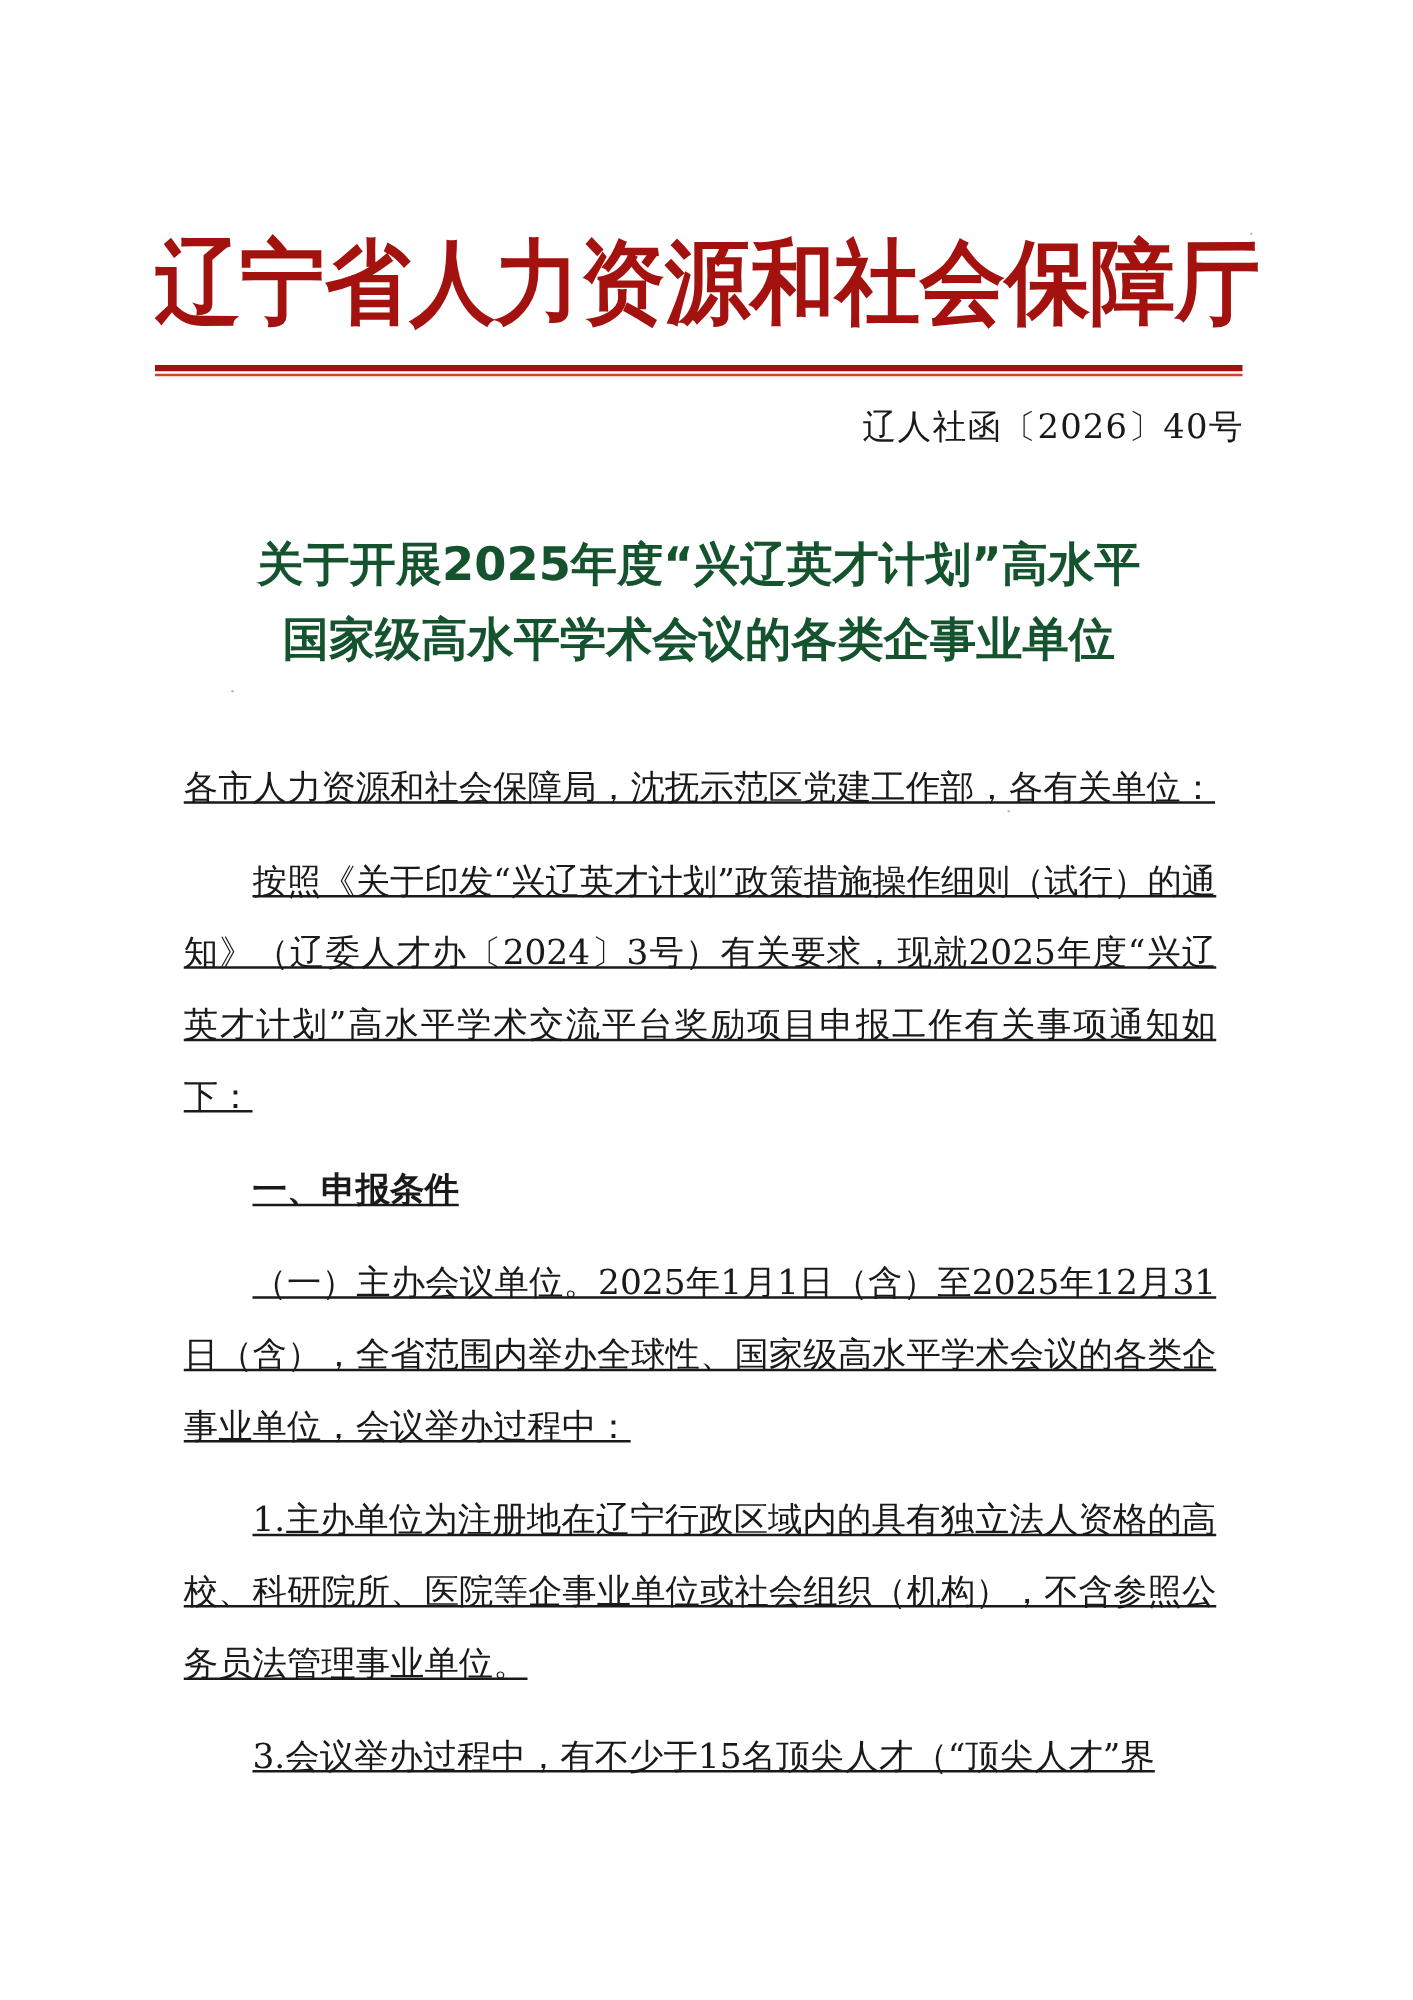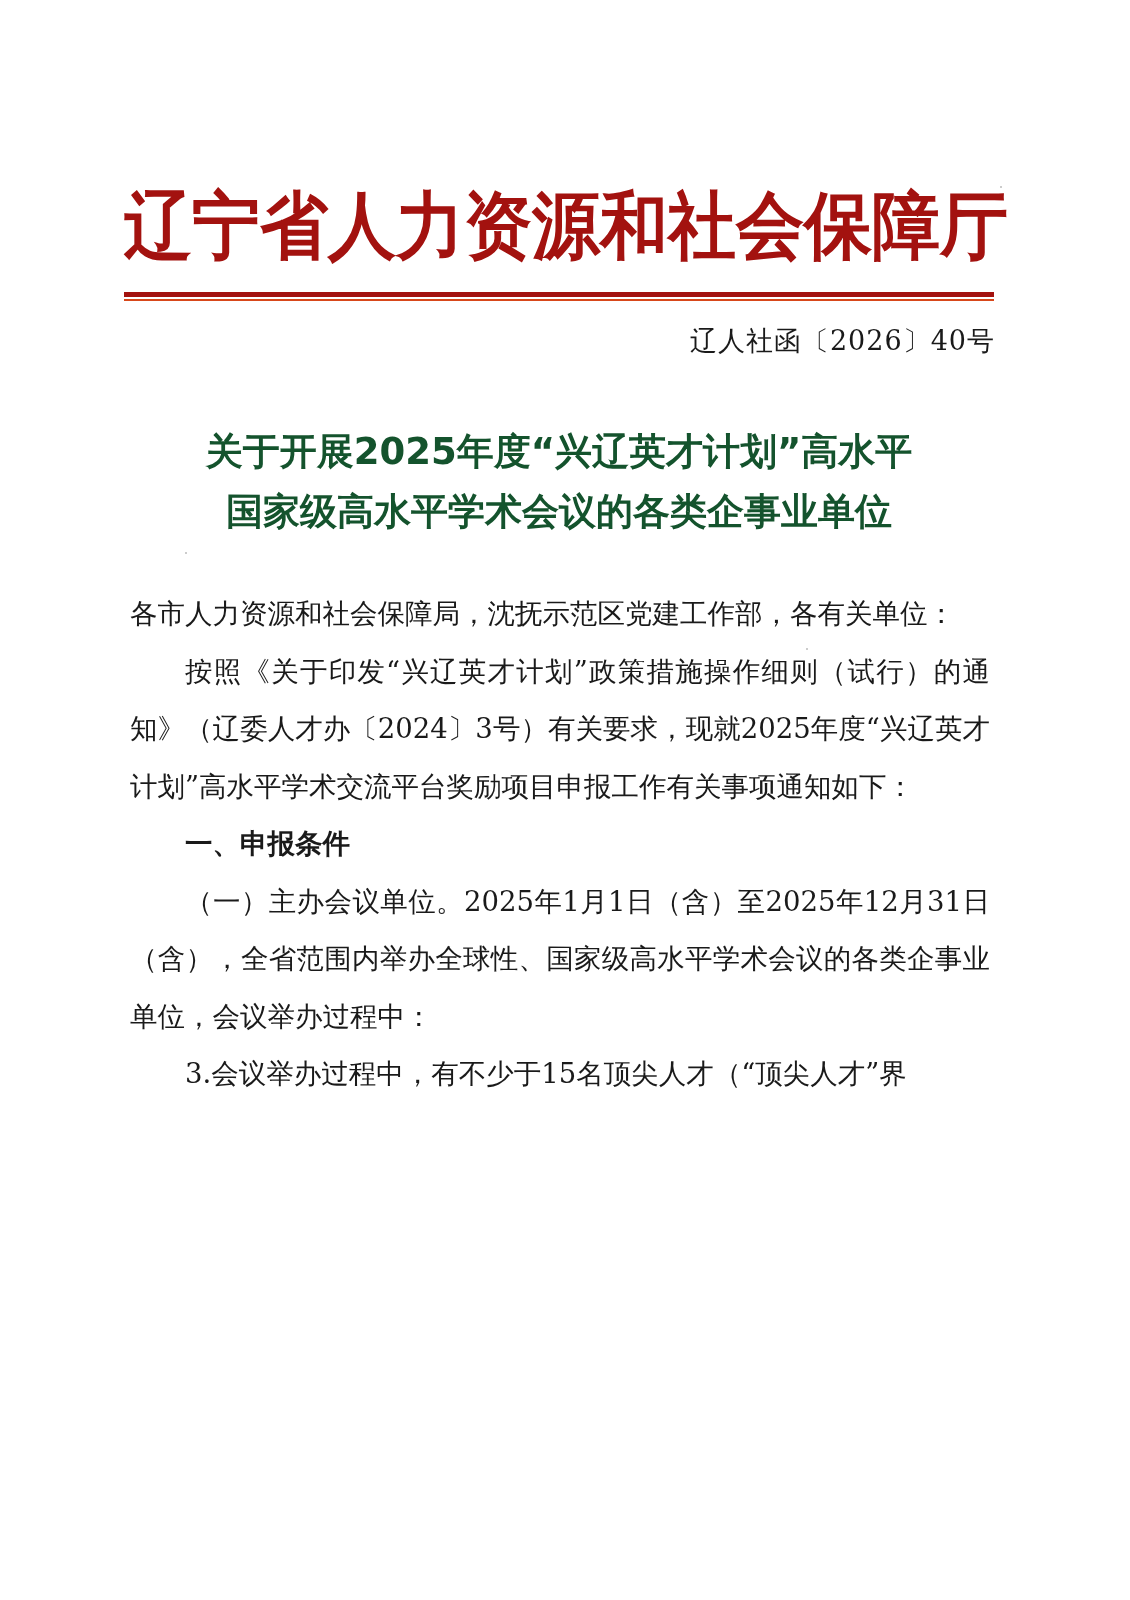--- a/index.html
+++ b/index.html
@@ -27,21 +27,21 @@
   .doc-title {
     position: absolute; left: 124px; top: 422px; width: 870px; text-align: center;
     font-family: "DejaVu Sans", "Liberation Sans", sans-serif; font-weight: bold;
     font-size: 37px; line-height: 60px; color: #14532d;
   }
 
   .body-text {
     position: absolute; left: 130px; top: 585px; width: 860px;
     font-size: 27.5px; line-height: 57.5px; text-align: justify; color: #1a1a1a;
   }
-  .body-text p { margin: 0; }
+  .body-text p { margin: 17px; text-decoration: underline; }
   .indent { text-indent: 2em; }
   .heading { font-family: "DejaVu Sans", "Liberation Sans", sans-serif; font-weight: bold; text-indent: 2em; }
 
   .speck { position: absolute; width: 2px; height: 2px; background: #bbb; border-radius: 1px; }
 </style>
 </head>
 <body>
 
 <div class="page">
 
@@ -69,19 +69,20 @@
   <div class="doc-title">
     <div>关于开展2025年度“兴辽英才计划”高水平</div>
     <div>国家级高水平学术会议的各类企事业单位</div>
   </div>
 
   <div class="body-text">
     <p>各市人力资源和社会保障局，沈抚示范区党建工作部，各有关单位：</p>
     <p class="indent">按照《关于印发“兴辽英才计划”政策措施操作细则（试行）的通知》（辽委人才办〔2024〕3号）有关要求，现就2025年度“兴辽英才计划”高水平学术交流平台奖励项目申报工作有关事项通知如下：</p>
     <p class="heading">一、申报条件</p>
     <p class="indent">（一）主办会议单位。2025年1月1日（含）至2025年12月31日（含），全省范围内举办全球性、国家级高水平学术会议的各类企事业单位，会议举办过程中：</p>
+    <p class="indent">1.主办单位为注册地在辽宁行政区域内的具有独立法人资格的高校、科研院所、医院等企事业单位或社会组织（机构），不含参照公务员法管理事业单位。</p>
     <p class="indent">3.会议举办过程中，有不少于15名顶尖人才（“顶尖人才”界</p>
   </div>
 
   <div class="speck" style="left:185px;top:552px;"></div>
   <div class="speck" style="left:806px;top:648px;"></div>
   <div class="speck" style="left:1000px;top:186px;"></div>
 </div>
 
 </body></html>

